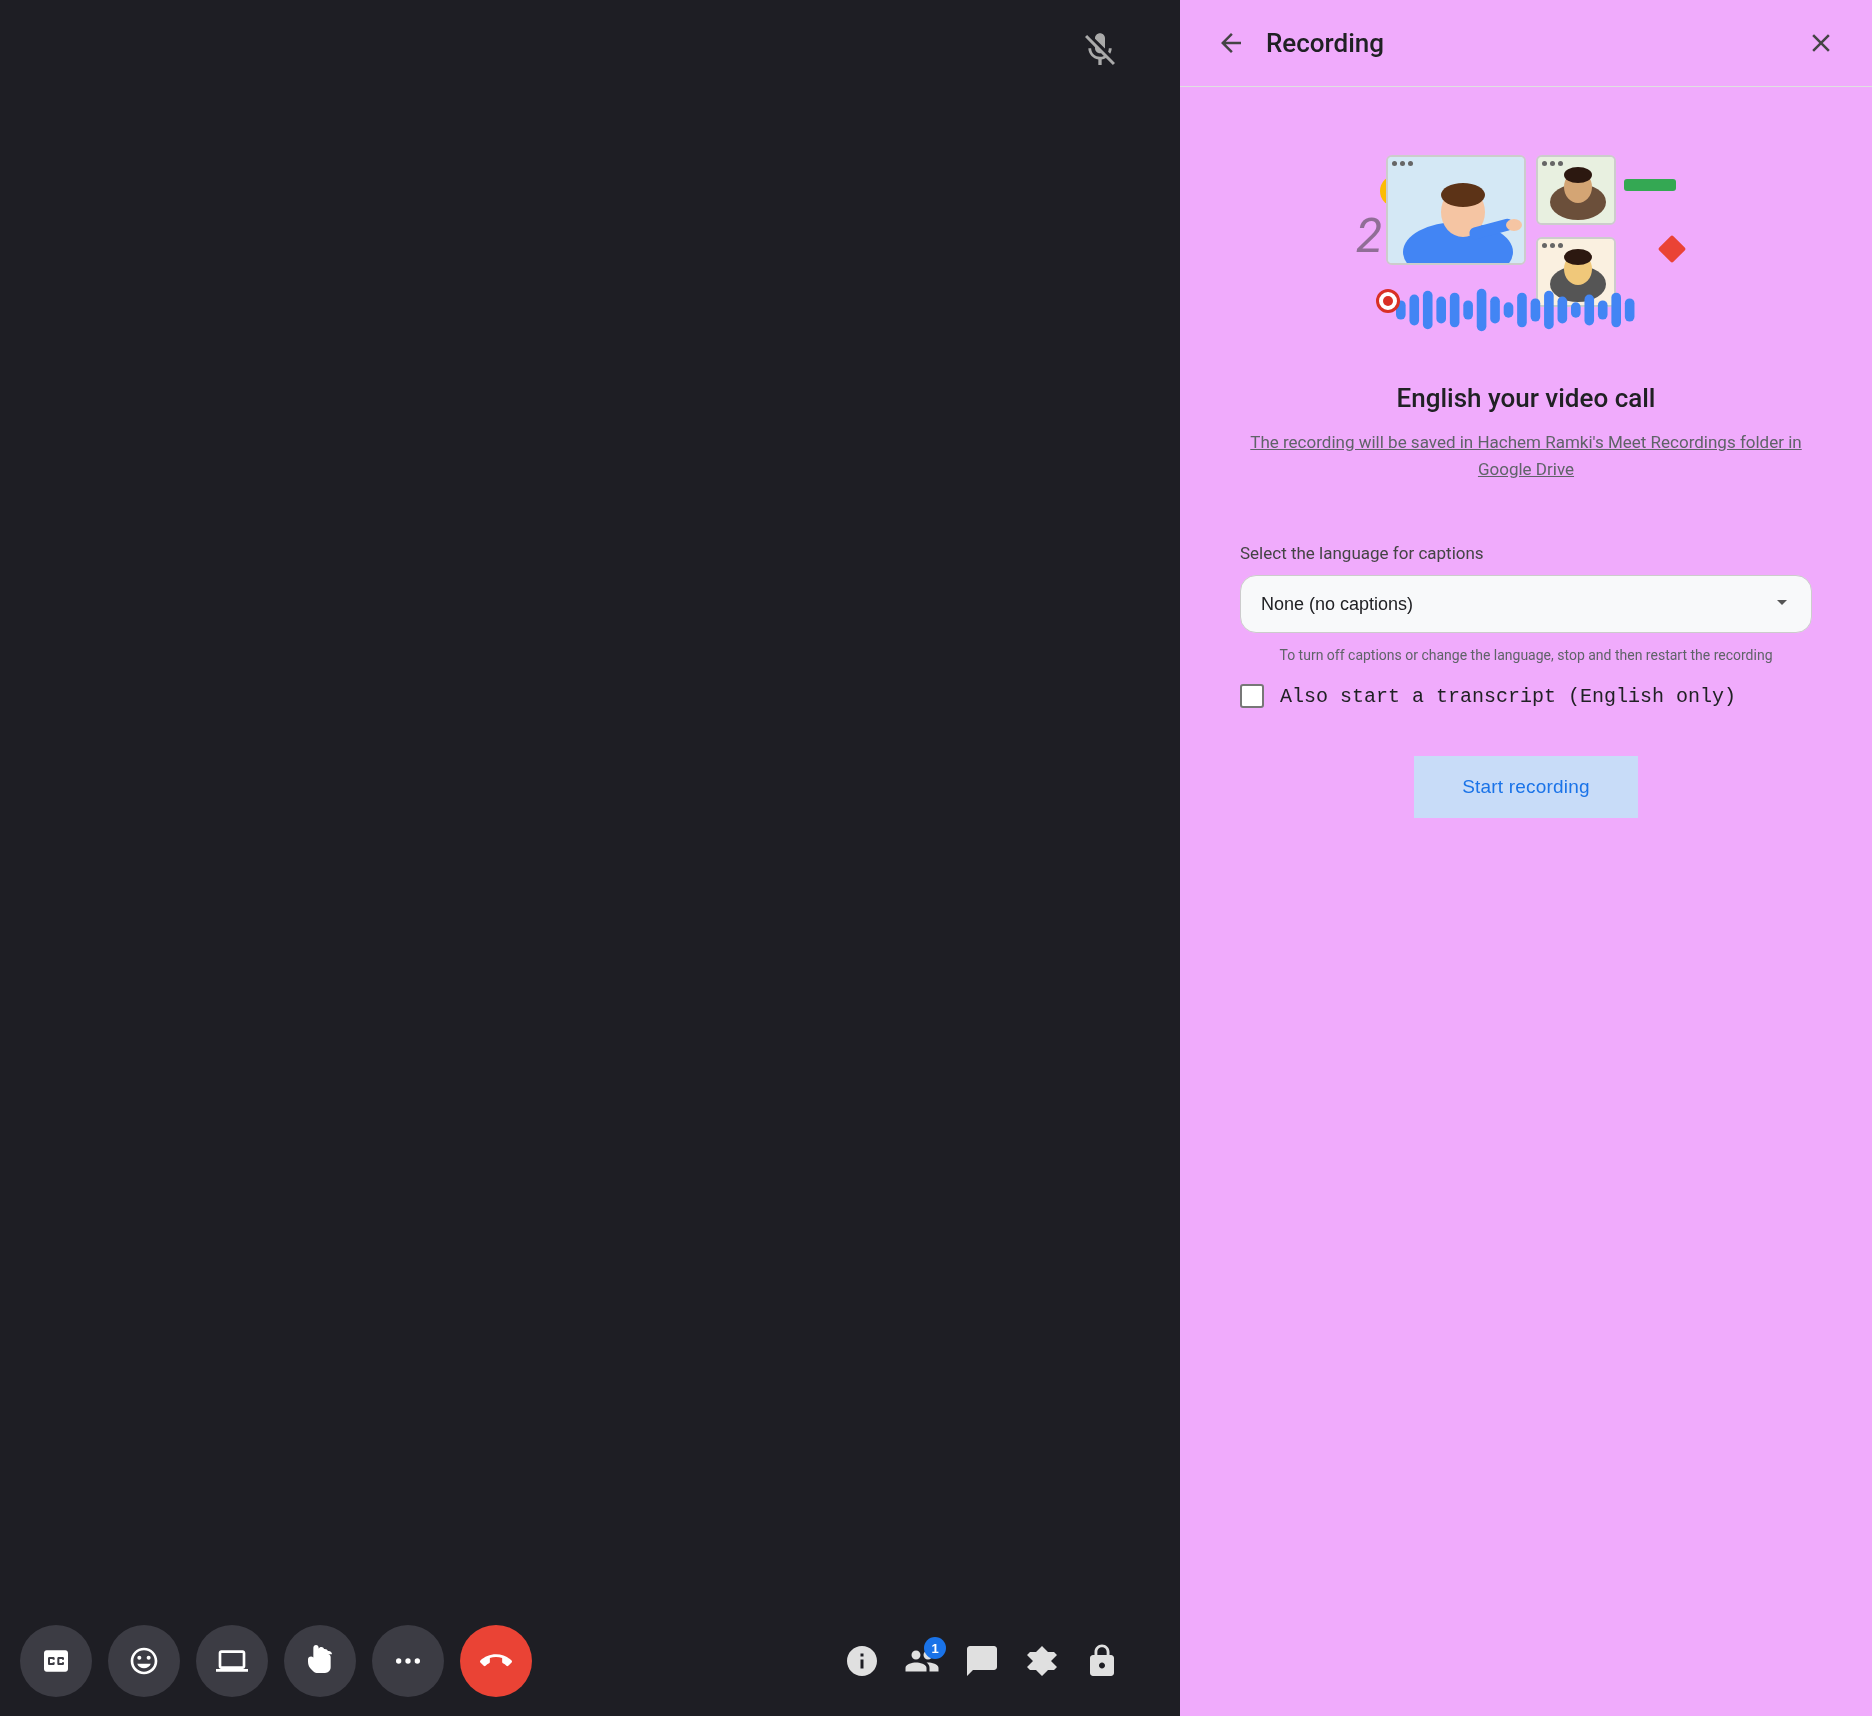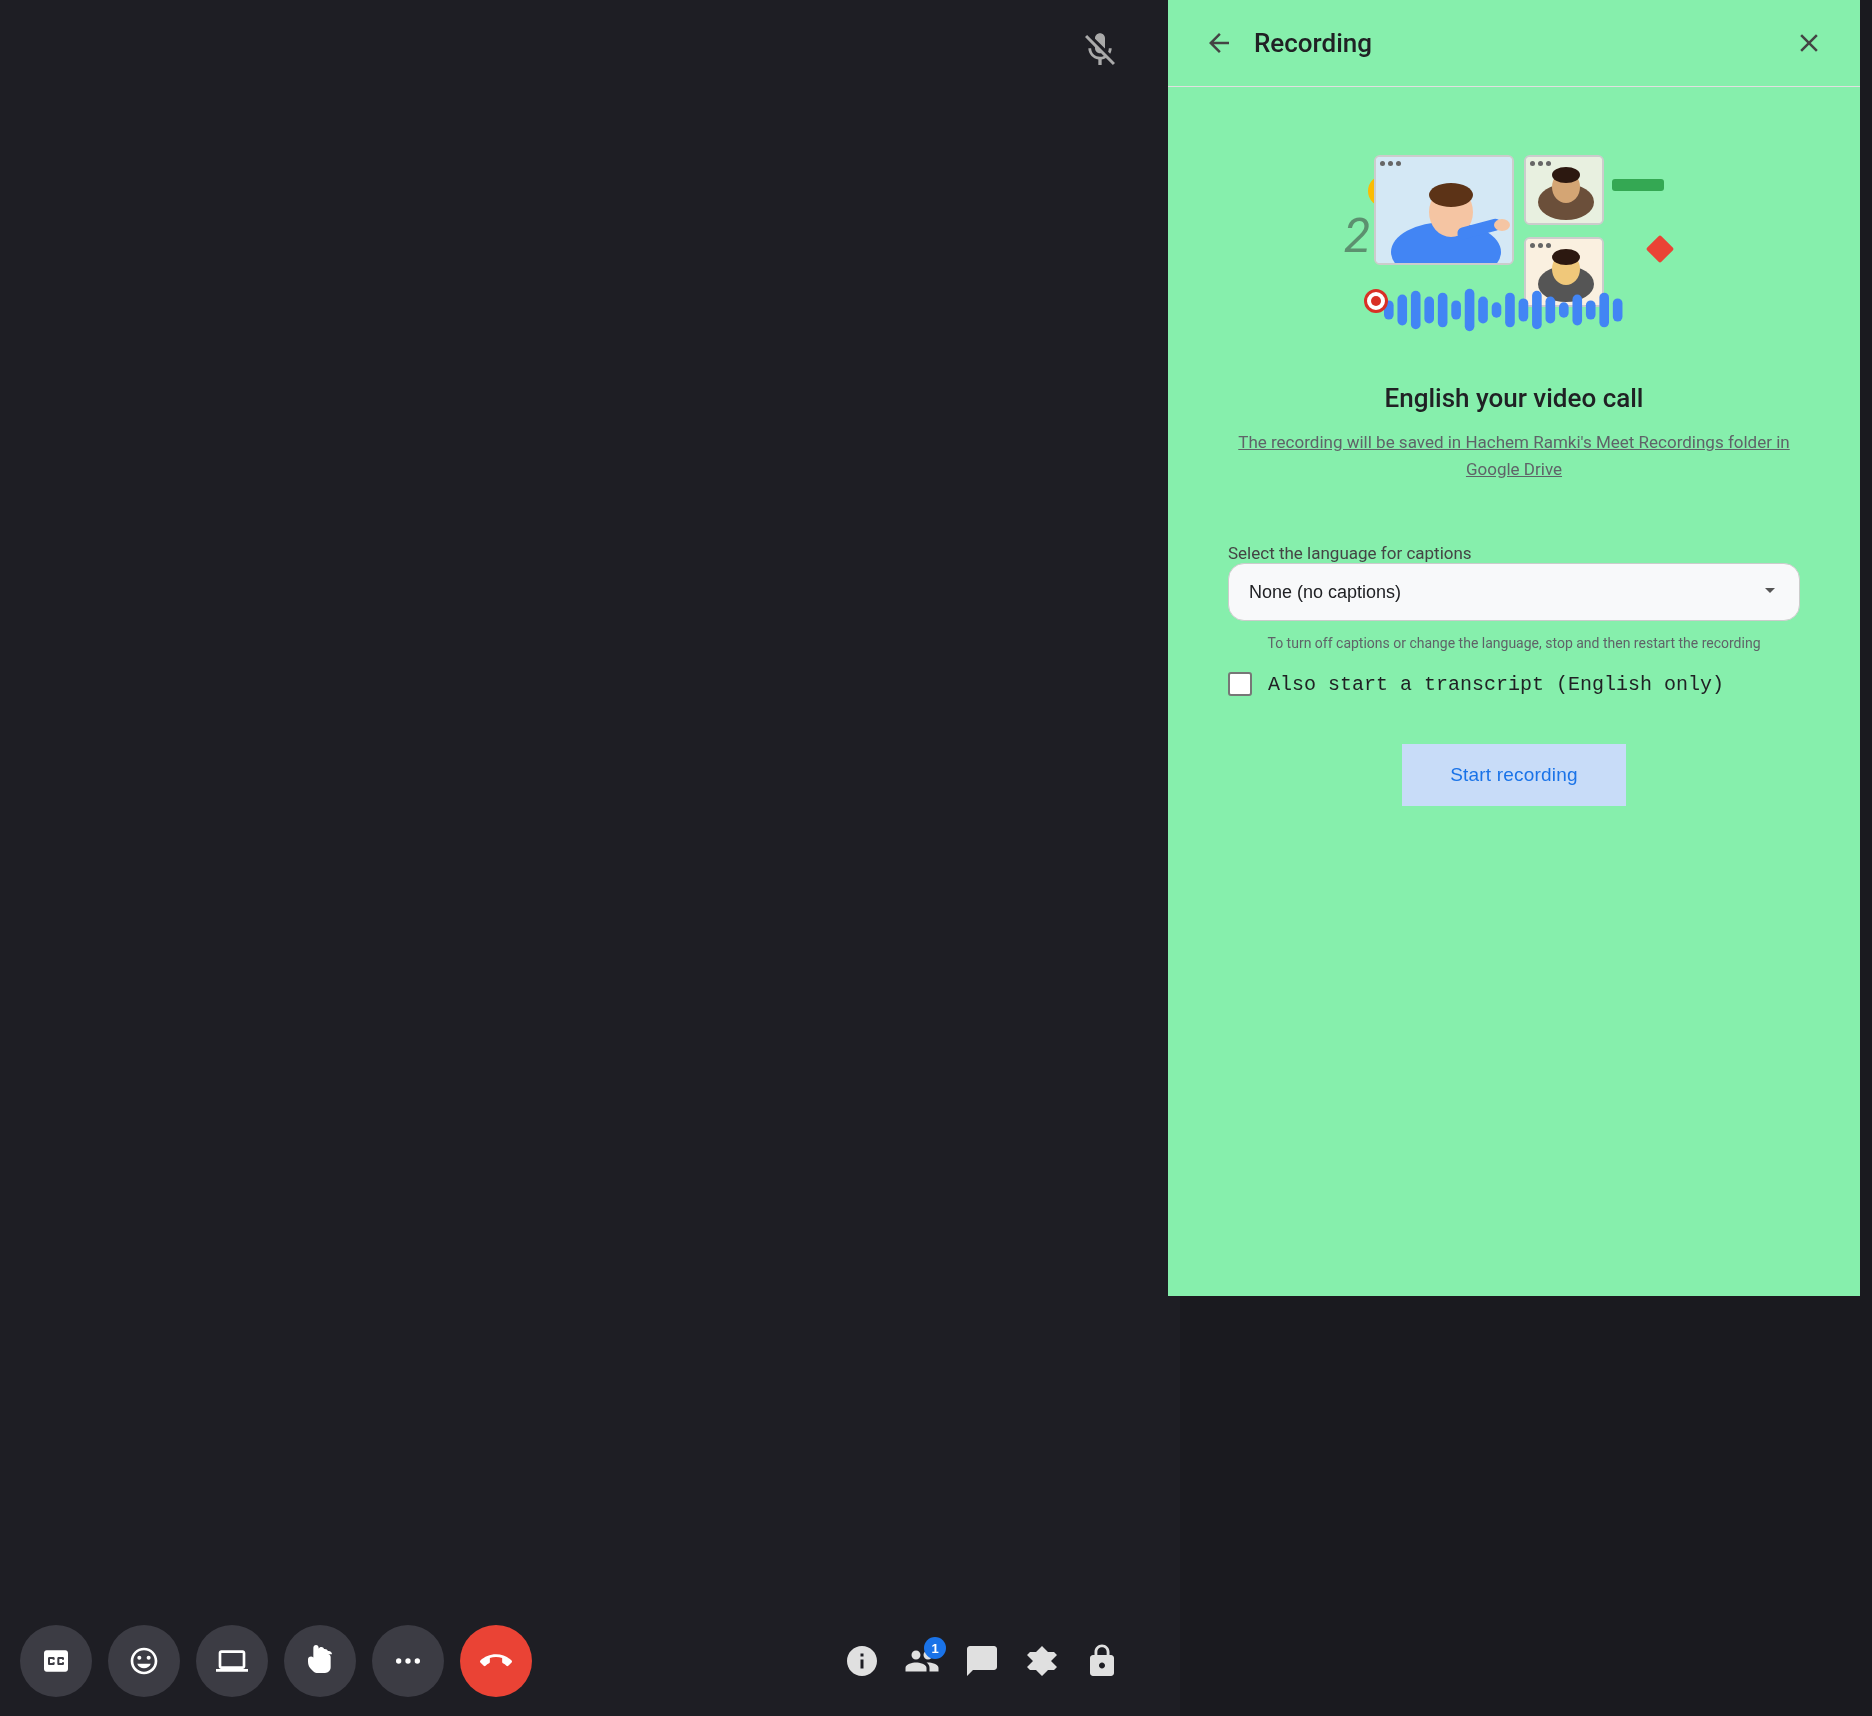--- a/index.html
+++ b/index.html
@@ -117,24 +117,24 @@
       display: flex;
       align-items: center;
       justify-content: center;
       font-weight: bold;
     }
 
     
     .recording-panel {
       position: absolute;
       top: 0;
-      right: 12px;
+      right: 0;
       width: 692px;
-      height: 1296px;
-      background: #86efac;
+      height: 1716px;
+      background: #f0abfc;
       display: flex;
       flex-direction: column;
       overflow: hidden;
     }
 
     .panel-header {
       display: flex;
       align-items: center;
       justify-content: space-between;
       padding: 28px 36px;
@@ -339,20 +339,21 @@
       text-align: center;
       line-height: 1.6;
       margin-bottom: 60px;
       text-decoration: underline;
     }
 
     .caption-label {
       width: 100%;
       font-size: 17px;
       color: #444;
+      margin-bottom: 12px;
     }
 
     .caption-select-wrapper {
       width: 100%;
       position: relative;
       margin-bottom: 12px;
     }
 
     .caption-select {
       width: 100%;

